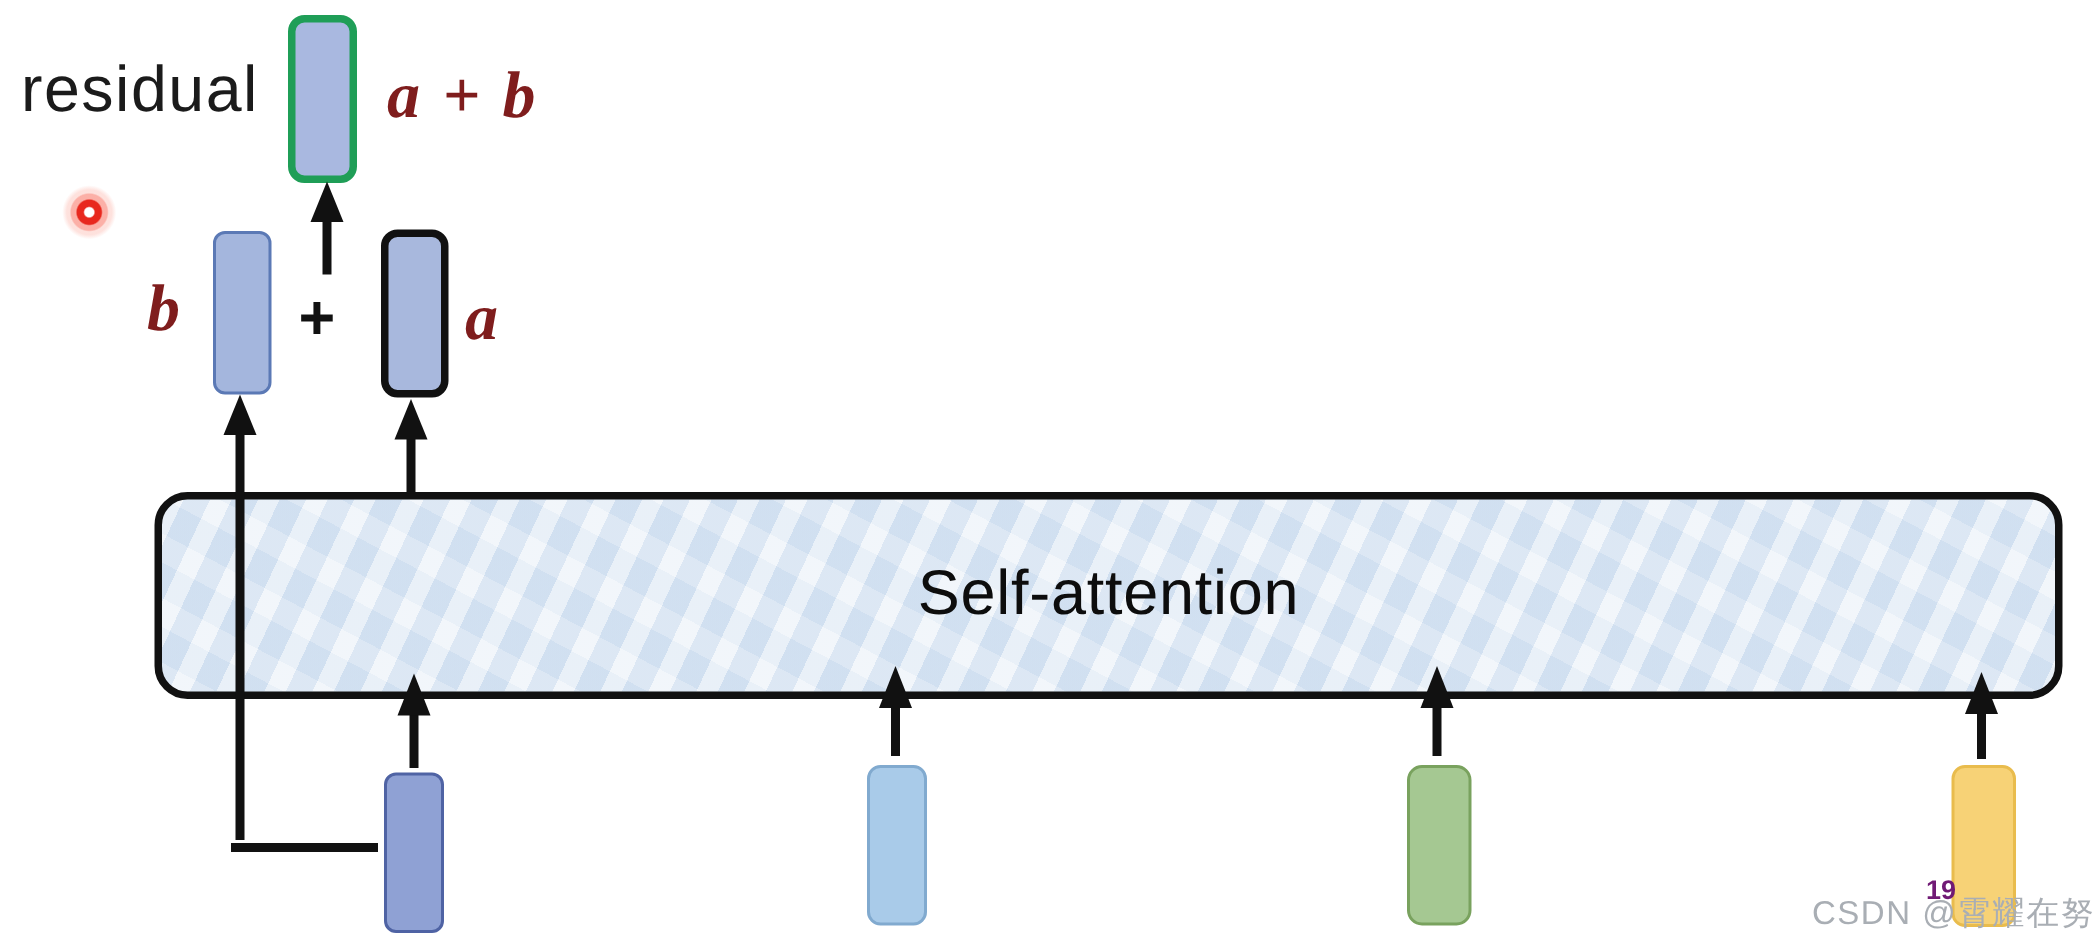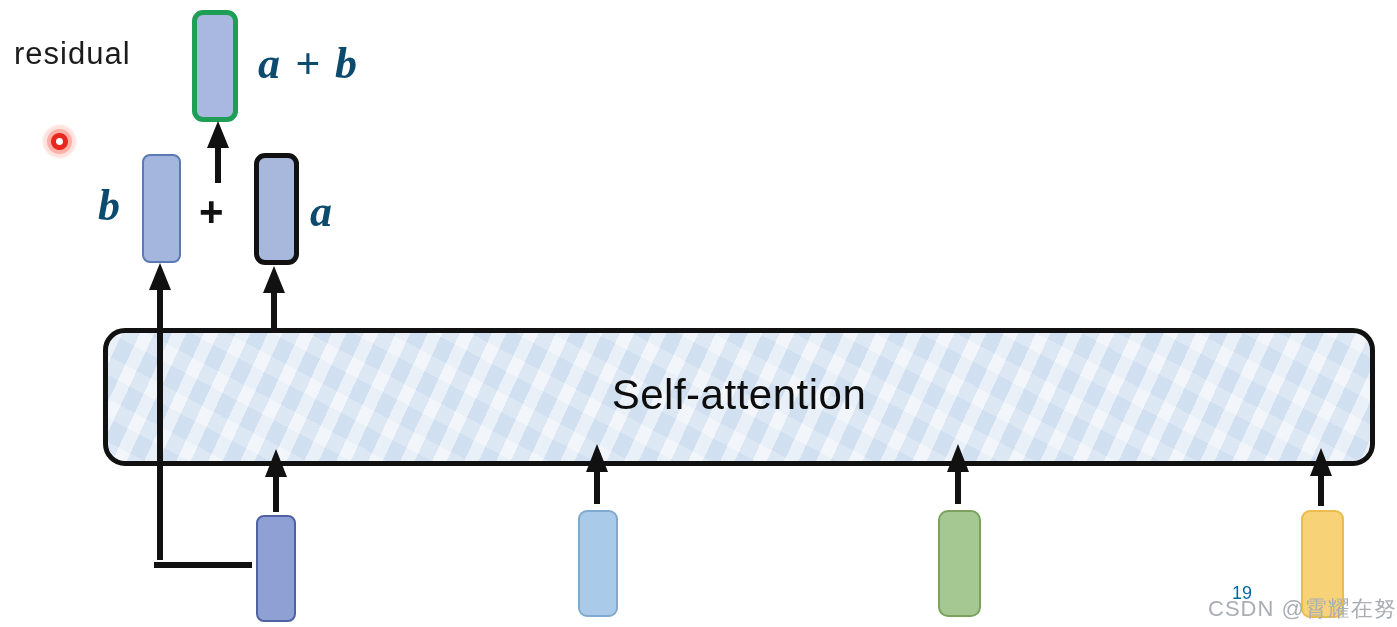--- a/index.html
+++ b/index.html
@@ -8,25 +8,25 @@
     width:1397px;height:627px;
     background:#ffffff;
     overflow:hidden;
     font-family:"Liberation Sans",sans-serif;
   }
   .abs{position:absolute;}
 
   
   .residual-label{
     left:14px;top:36px;
-    font-size:31px;color:#1b1b1b;letter-spacing:1px;
+    font-size:43px;color:#1b1b1b;letter-spacing:1px;
   }
   .math{
     font-family:"Liberation Serif",serif;
-    font-style:italic;font-weight:bold;color:#0c4a6e;
+    font-style:italic;font-weight:bold;color:#7f1d1d;
   }
   .sum-label{left:258px;top:38px;font-size:44px;letter-spacing:2px;}
   .b-label{left:98px;top:180px;font-size:44px;}
   .a-label{left:310px;top:186px;font-size:44px;}
   .plus-label{
     left:199px;top:188px;
     font-size:42px;font-weight:900;color:#111;
     font-family:"Liberation Sans",sans-serif;
   }
 
@@ -89,22 +89,22 @@
       rgba(255,160,140,0.0) 18px);
   }
 
   
   svg.connectors{left:0;top:0;width:1397px;height:627px;pointer-events:none;}
   .stroke{stroke:#111;stroke-width:6;fill:none;}
   .head{fill:#111;stroke:none;}
 
   
   .page-number{
-    left:1232px;top:583px;
-    font-size:18px;font-weight:normal;color:#0369a1;z-index:6;
+    left:1284px;top:583px;
+    font-size:18px;font-weight:bold;color:#701a75;z-index:6;
   }
   .watermark{
     left:1208px;top:594px;
     font-size:22px;color:#a9aeb4;z-index:7;letter-spacing:1px;
     font-family:"Liberation Sans","DejaVu Sans",sans-serif;
   }
 </style>
 </head>
 <body>
 

